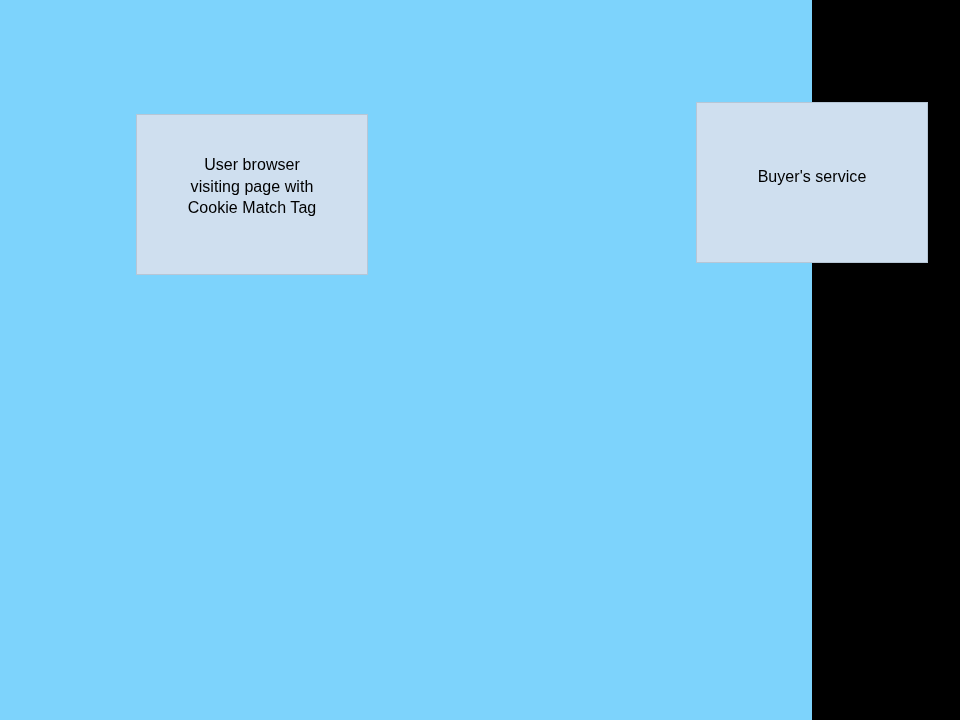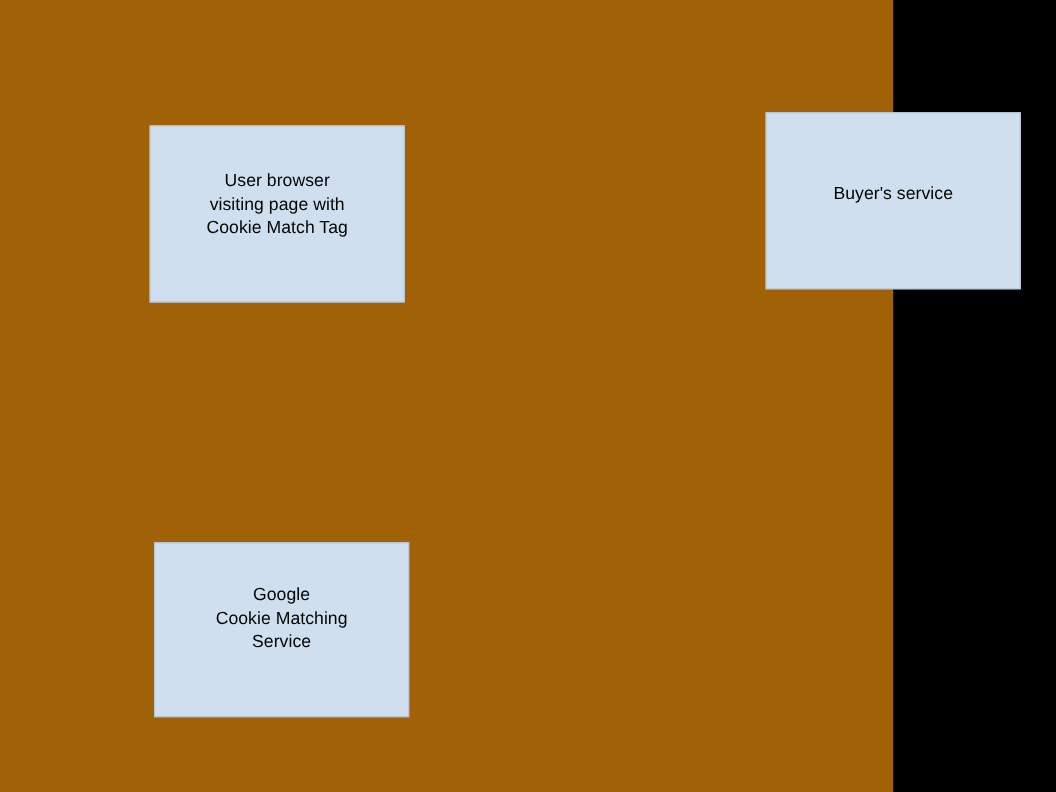--- a/index.html
+++ b/index.html
@@ -11,21 +11,21 @@
     width: 960px;
     height: 720px;
     background: #000000;
     font-family: "Liberation Sans", sans-serif;
     overflow: hidden;
   }
   #canvas {
     position: relative;
     width: 812px;
     height: 720px;
-    background: #a16207;
+    background: #7dd3fc;
   }
   .node {
     position: absolute;
     box-sizing: border-box;
     background: #cfdfef;
     border: 1px solid #b6c6d6;
     display: flex;
     align-items: center;
     justify-content: center;
     text-align: center;
@@ -71,19 +71,14 @@
   <div class="node" id="node-user-browser">
     <span class="node-label">User browser
 visiting page with
 Cookie Match Tag</span>
   </div>
 
   <div class="node" id="node-buyers-service">
     <span class="node-label">Buyer's service</span>
   </div>
 
-  <div class="node" id="node-google-cookie-matching-service">
-    <span class="node-label">Google
-Cookie Matching
-Service</span>
-  </div>
 
 </div>
 
 </body></html>

